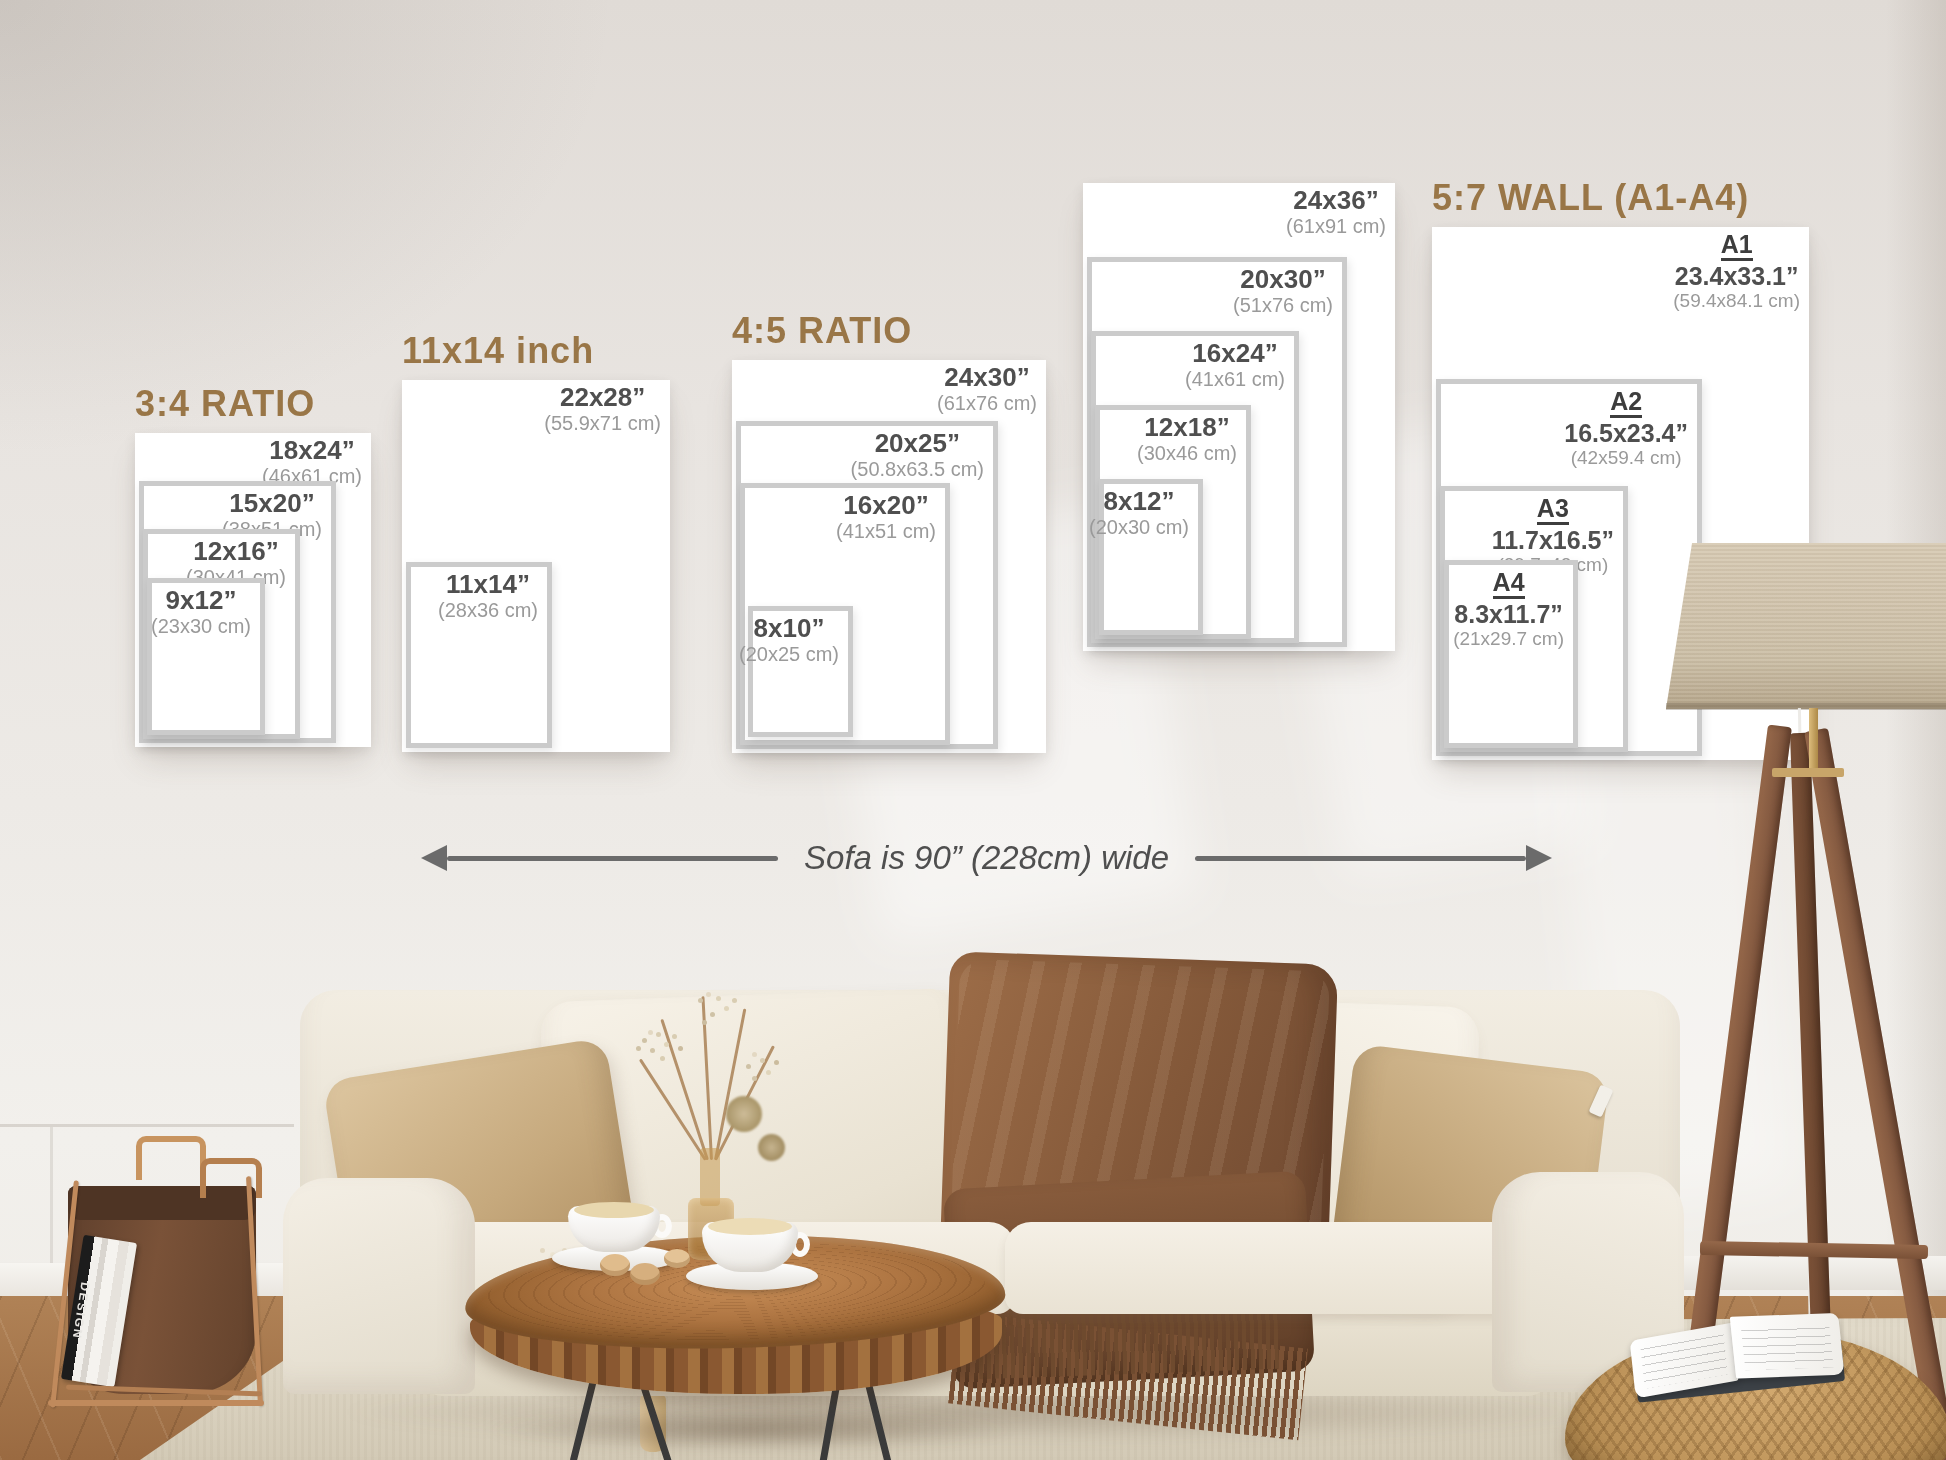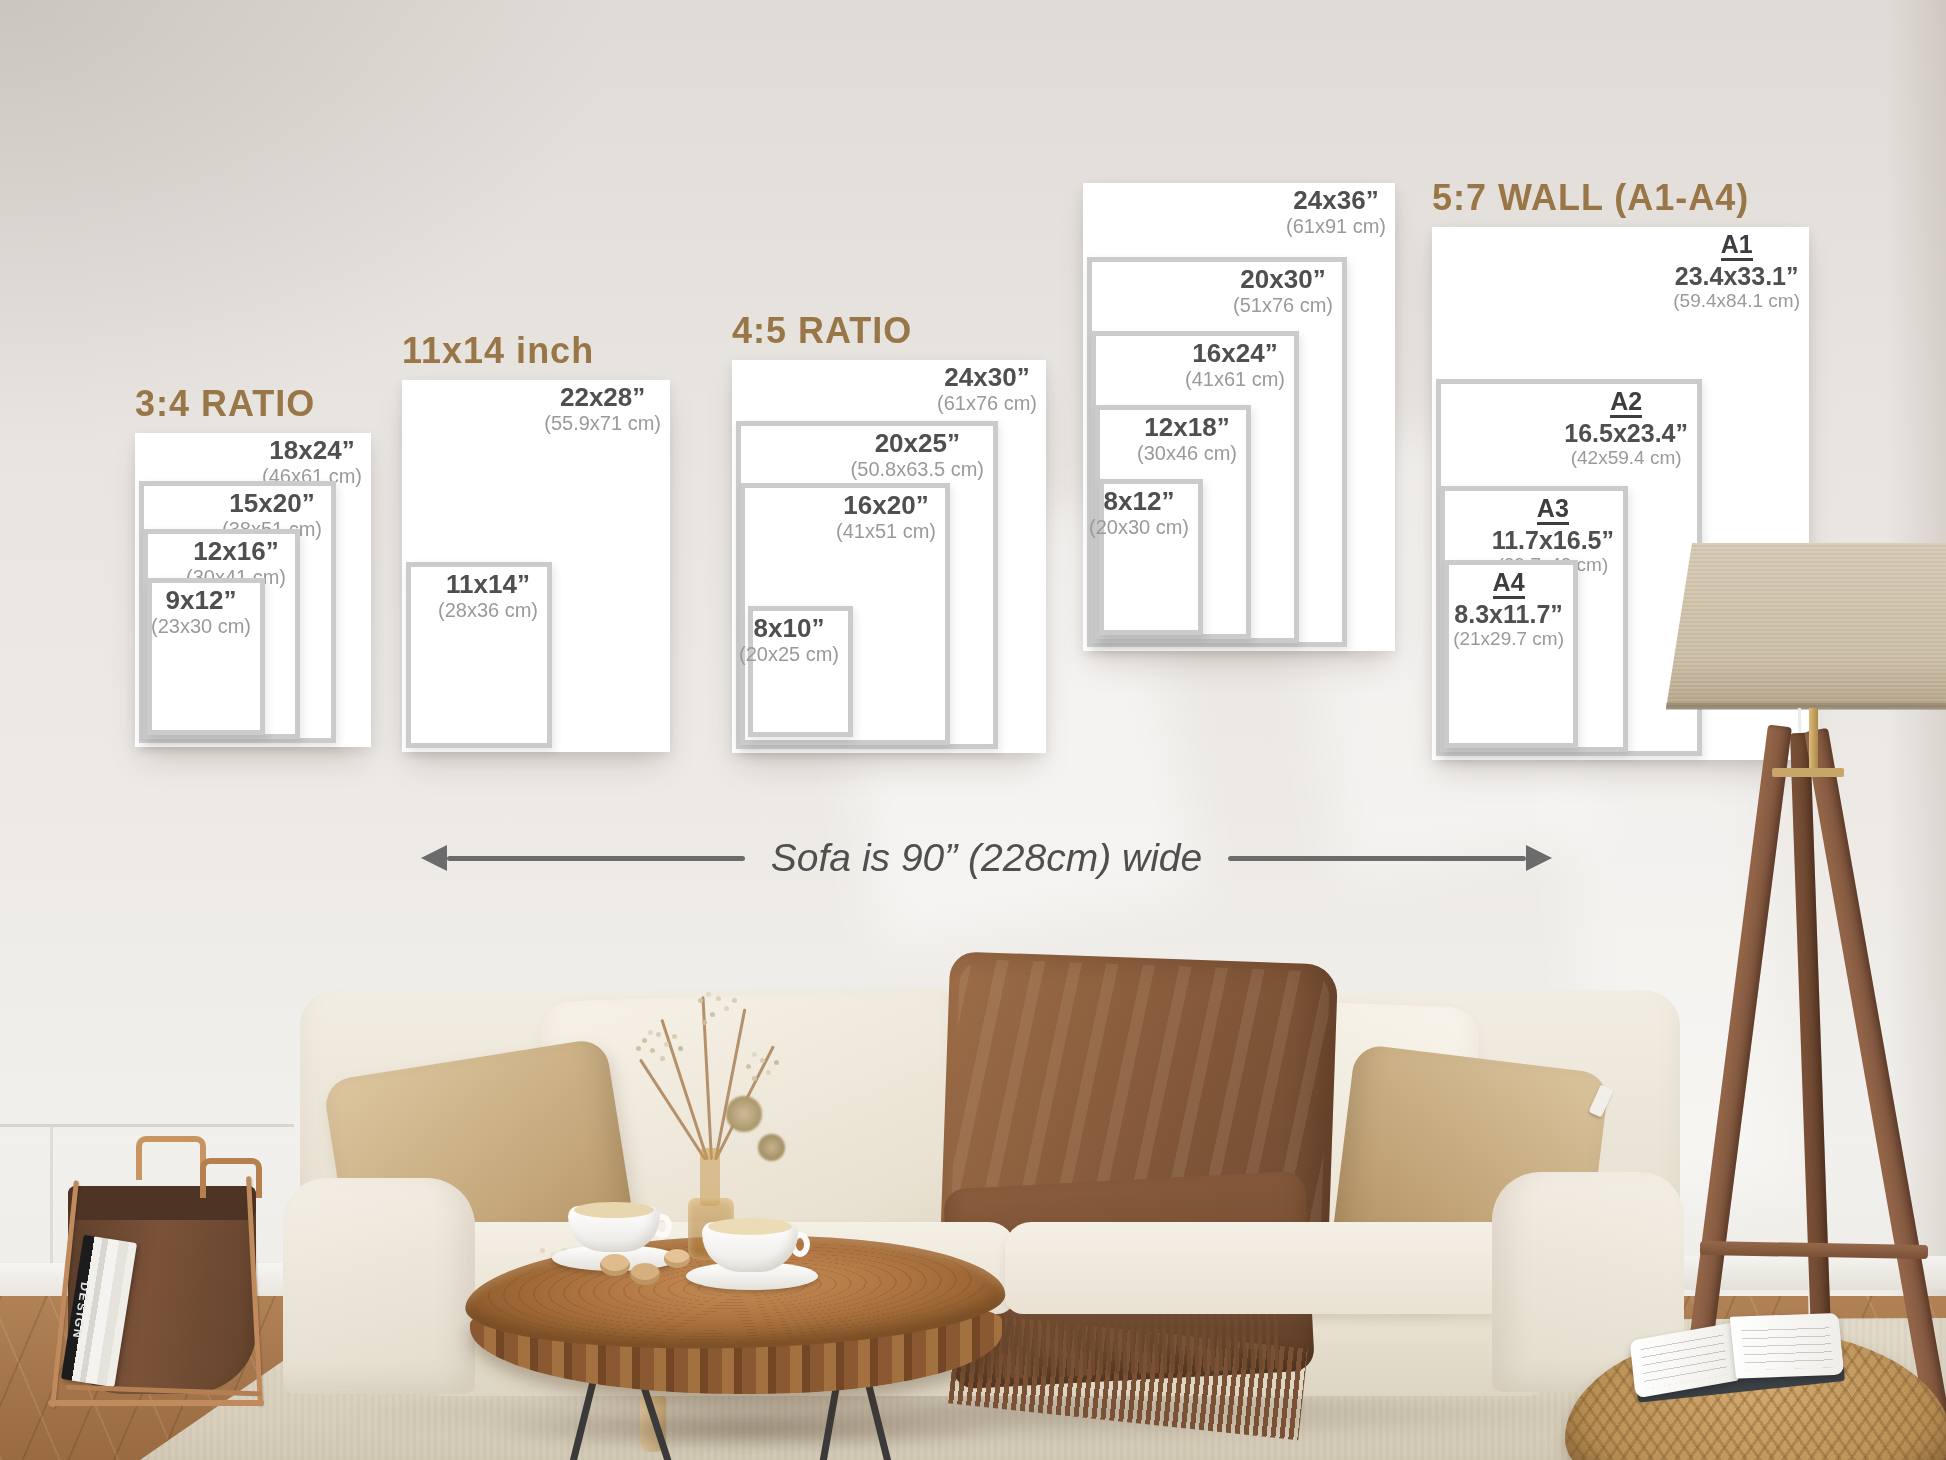--- a/index.html
+++ b/index.html
@@ -67,21 +67,21 @@
   .g5 .f1{left:4px;bottom:4px;width:266px;height:377px;}
   .g5 .f2{left:8px;bottom:8px;width:188px;height:266px;}
   .g5 .f3{left:12px;bottom:12px;width:134px;height:188px;}
 
   
   .sofa-arrow{left:421px;top:840px;width:1131px;height:36px;display:flex;align-items:center;}
   .aline{flex:1;height:5px;background:#6b6b6b;border-radius:3px;}
   .ah{width:0;height:0;border-top:13px solid transparent;border-bottom:13px solid transparent;}
   .ah-l{border-right:26px solid #6b6b6b;}
   .ah-r{border-left:26px solid #6b6b6b;}
-  .atext{font-style:italic;font-size:39px;color:#4f4f4f;white-space:nowrap;padding:0 26px;}
+  .atext{font-style:italic;font-size:33px;color:#4f4f4f;white-space:nowrap;padding:0 26px;}
 
   
   .sofa-shadow{left:330px;top:1382px;width:1310px;height:60px;background:radial-gradient(ellipse,rgba(90,70,50,.30),transparent 70%);filter:blur(7px);}
   .sofa-back{left:300px;top:990px;width:1380px;height:255px;background:linear-gradient(180deg,#f2ede2,#e6dfd0);border-radius:36px 36px 0 0;box-shadow:inset 0 -20px 26px rgba(120,100,80,.09);}
   .sofa-seam{left:985px;top:1002px;width:2px;height:225px;background:rgba(120,100,80,.12);}
   .arm-l{left:283px;top:1178px;width:192px;height:216px;background:linear-gradient(165deg,#f4efe5,#e2dbcb);border-radius:44px 48px 10px 12px;box-shadow:inset -16px -10px 24px rgba(120,100,80,.12);}
   .arm-r{left:1492px;top:1172px;width:192px;height:220px;background:linear-gradient(195deg,#f4efe5,#e2dbcb);border-radius:48px 44px 12px 10px;box-shadow:inset 16px -10px 24px rgba(120,100,80,.12);}
   .seat-l{left:430px;top:1222px;width:585px;height:92px;background:linear-gradient(180deg,#f5f0e6,#e9e2d3);border-radius:26px 26px 18px 18px;box-shadow:0 6px 10px rgba(120,100,80,.14);}
   .seat-r{left:1005px;top:1222px;width:530px;height:92px;background:linear-gradient(180deg,#f5f0e6,#e9e2d3);border-radius:26px 26px 18px 18px;box-shadow:0 6px 10px rgba(120,100,80,.14);}
   .sofa-base{left:420px;top:1296px;width:1130px;height:100px;background:linear-gradient(180deg,#ece5d6,#ddd5c2);border-radius:10px 10px 22px 22px;}

